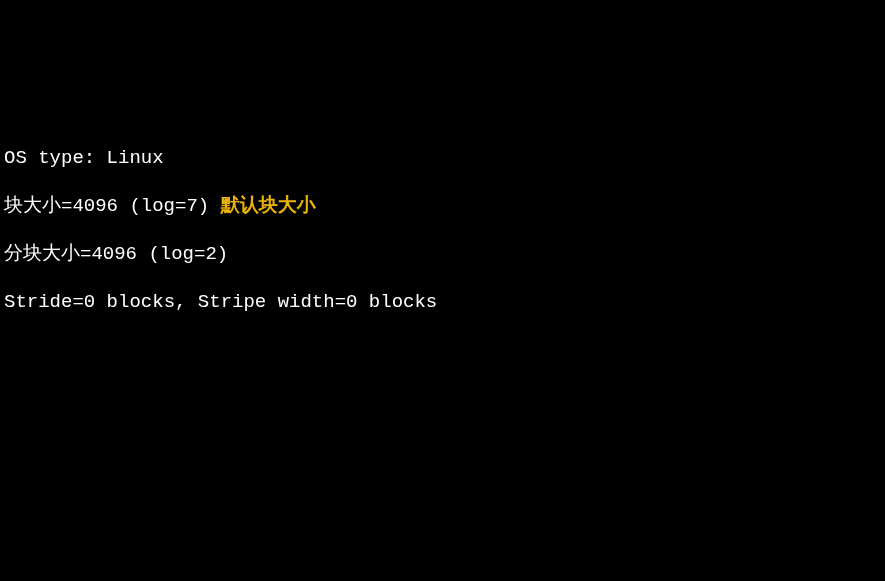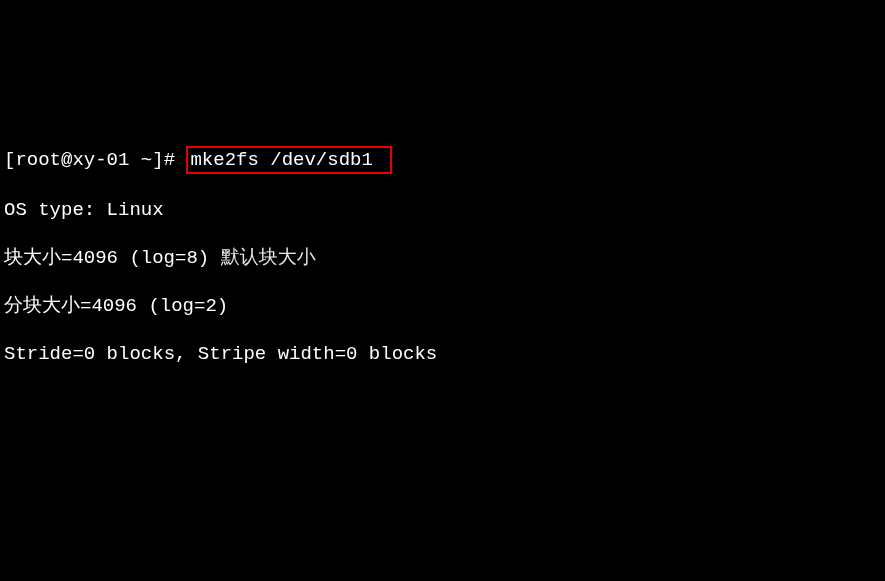--- a/index.html
+++ b/index.html
@@ -13,36 +13,35 @@
     font-size: 19px;
     line-height: 24px;
     overflow: hidden;
     white-space: pre;
   }
   .term {
     padding: 2px 4px;
     position: relative;
   }
   .line { display: block; }
-  .ann { color: #e5e5e5; font-weight: normal; }
+  .ann { color: #eab308; font-weight: bold; }
   .boxed {
     border: 2px solid #e80000;
     padding: 0 6px 0 2px;
     display: inline-block;
   }
 </style>
 </head>
 <body>
 
 
 
 <div class="term">
-<span class="line"><span>[root@xy-01 ~]# </span><span class="boxed">mke2fs /dev/sdb1 </span></span>
 <span class="line">OS type: Linux</span>
-<span class="line"><span>块大小=4096 (log=8) </span><span class="ann">默认块大小</span></span>
+<span class="line"><span>块大小=4096 (log=7) </span><span class="ann">默认块大小</span></span>
 <span class="line">分块大小=4096 (log=2)</span>
 <span class="line">Stride=0 blocks, Stripe width=0 blocks</span>
 
 
 
 
 
 
 
 

